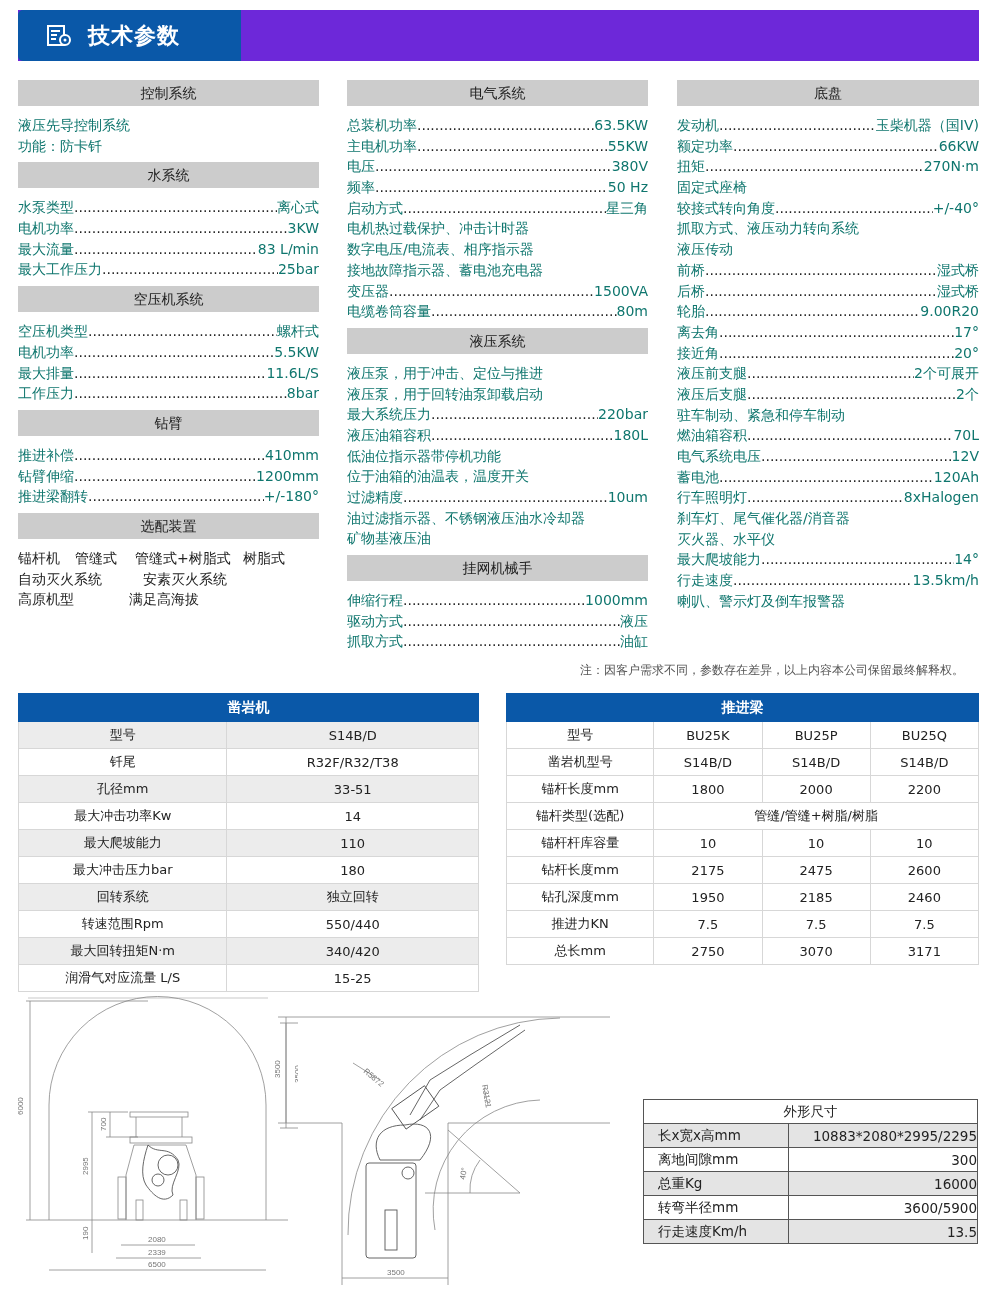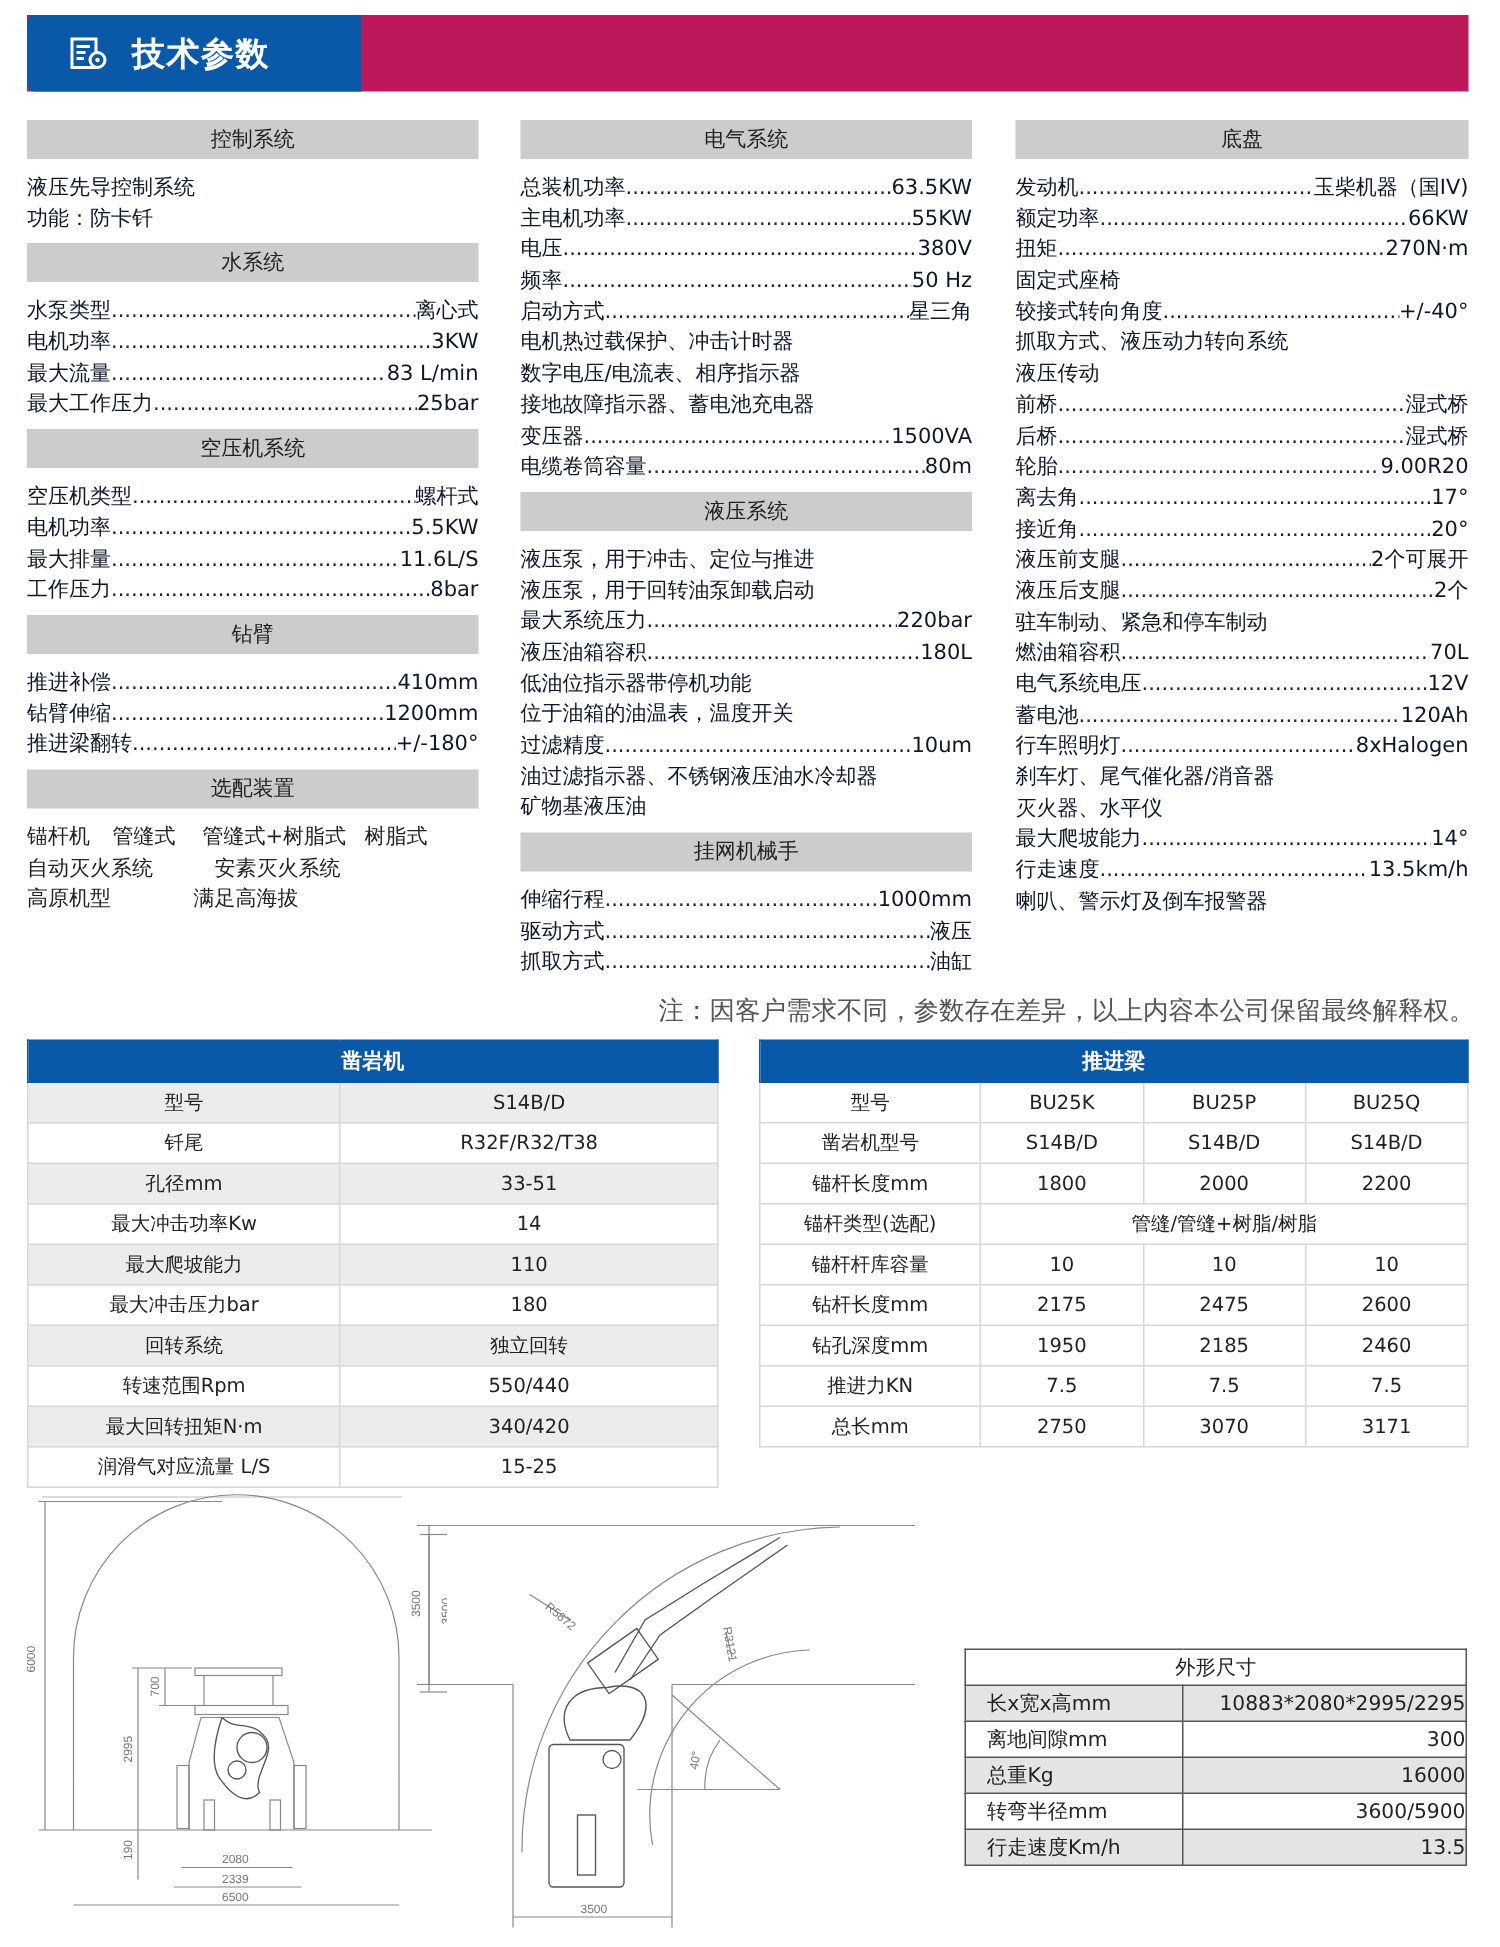--- a/index.html
+++ b/index.html
@@ -1,39 +1,39 @@
 <!DOCTYPE html>
 <html><head>
 <meta charset="utf-8">
 <style>
   * { box-sizing: border-box; margin: 0; padding: 0; }
   html, body { width: 1000px; height: 1298px; background: #ffffff; overflow: hidden; }
   body { font-family: "DejaVu Sans", "Liberation Sans", sans-serif; color: #222; position: relative; }
 
-  .header { position: absolute; left: 18px; top: 10px; width: 961px; height: 51px; background: #be185d; }
+  .header { position: absolute; left: 18px; top: 10px; width: 961px; height: 51px; background: #6d28d9; }
   .header-tab { position: absolute; left: 0; top: 0; width: 223px; height: 51px; background: #0a58a8; border-radius: 5px 0 0 5px; display: flex; align-items: center; }
   .header-icon { margin-left: 28px; width: 26px; height: 24px; }
   .header-title { color: #ffffff; font-size: 22px; font-weight: bold; margin-left: 16px; letter-spacing: 1px; }
 
   .col { position: absolute; top: 80px; }
   .col1 { left: 18px; width: 301px; }
   .col2 { left: 347px; width: 301px; }
   .col3 { left: 677px; width: 302px; }
 
   .sec-head { height: 26px; background: #cccccc; text-align: center; font-size: 14px; line-height: 26px; color: #222; }
   .sec-body { padding: 9px 0 6px 0; }
-  .row { display: flex; font-size: 14px; line-height: 20.7px; height: 20.7px; white-space: nowrap; color: #0f172a; text-align: center; }
+  .row { display: flex; font-size: 14px; line-height: 20.7px; height: 20.7px; white-space: nowrap; color: #0f766e; text-align: center; }
   .row .k { flex: 0 0 auto; }
   .row .dots { flex: 1 1 auto; overflow: hidden; color: #222; letter-spacing: 0px; }
   .row .dots::before { content: "................................................................................................................................................................"; }
   .row .v { flex: 0 0 auto; }
   .opt-row { font-size: 14px; line-height: 20.7px; height: 20.7px; white-space: nowrap; position: relative; }
   .opt-row span { position: absolute; top: 0; }
 
-  .note { position: absolute; right: 17px; top: 662px; font-size: 17px; color: #555; }
+  .note { position: absolute; right: 36px; top: 662px; font-size: 12px; color: #555; }
 
   table.spec { border-collapse: collapse; font-size: 13px; color: #222; }
   table.spec td { border: 1px solid #d7d7d7; text-align: center; height: 27px; padding: 0; }
   table.spec tr.g td { background: #ececec; }
   table.spec th { background: #0a58a8; color: #fff; font-weight: bold; font-size: 14px; height: 28px; border: 1px solid #0a58a8; }
 
   .t1 { position: absolute; left: 18px; top: 693px; width: 461px; }
   .t2 { position: absolute; left: 506px; top: 693px; width: 473px; }
 
   .dims { position: absolute; left: 643px; top: 1099px; width: 335px; border-collapse: collapse; font-size: 13.5px; }

